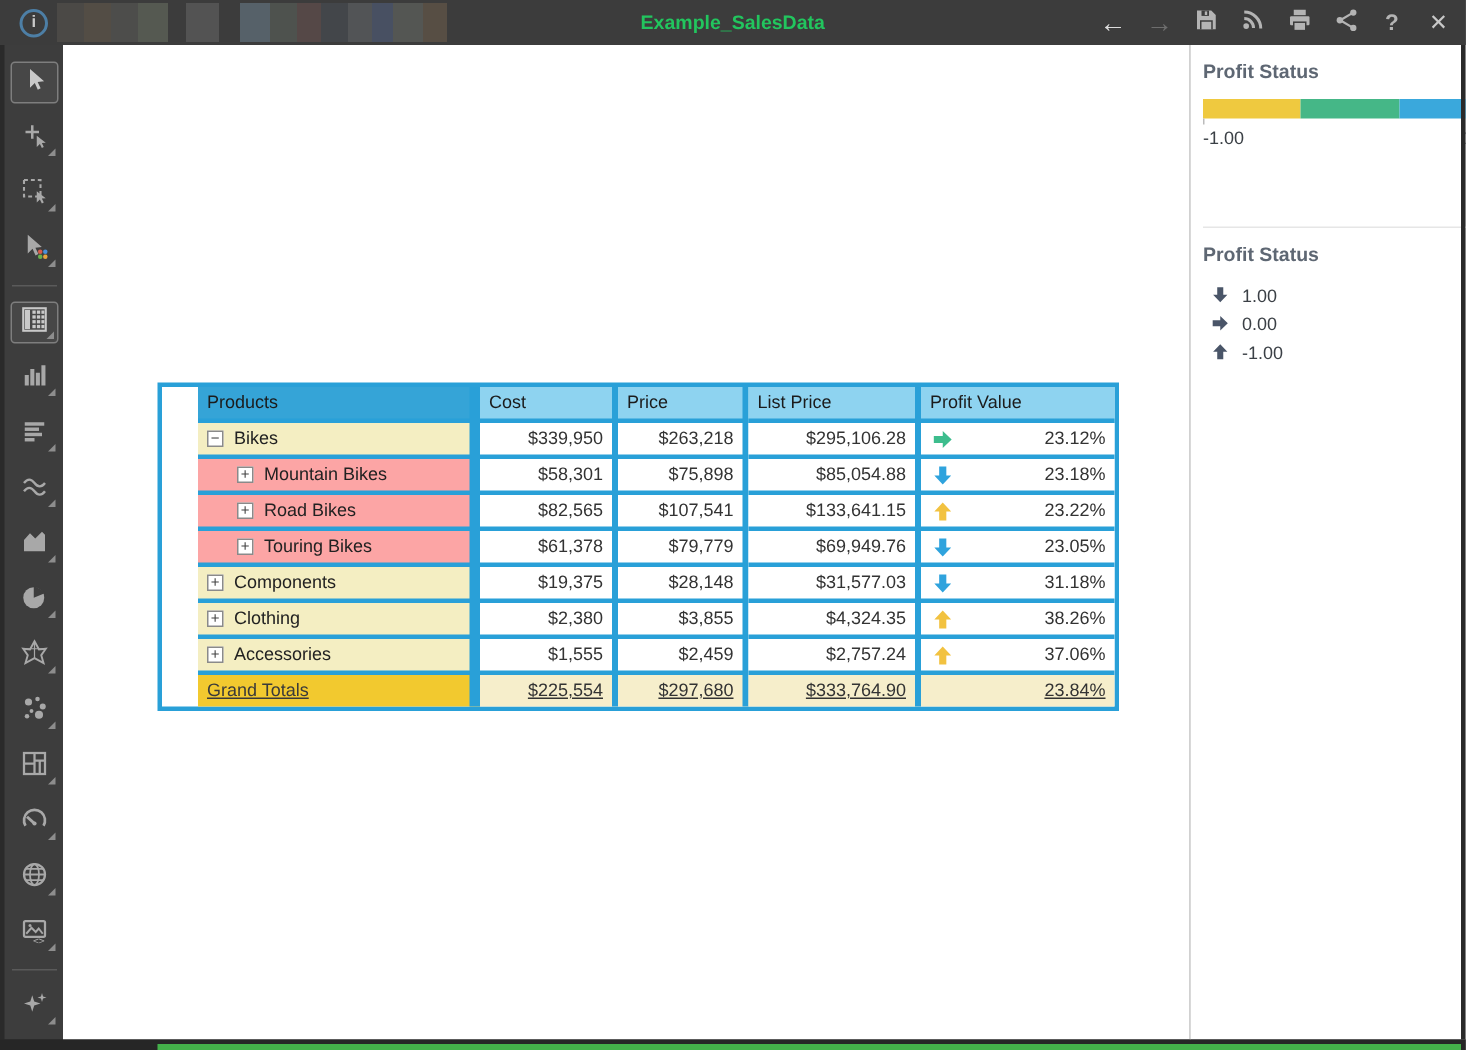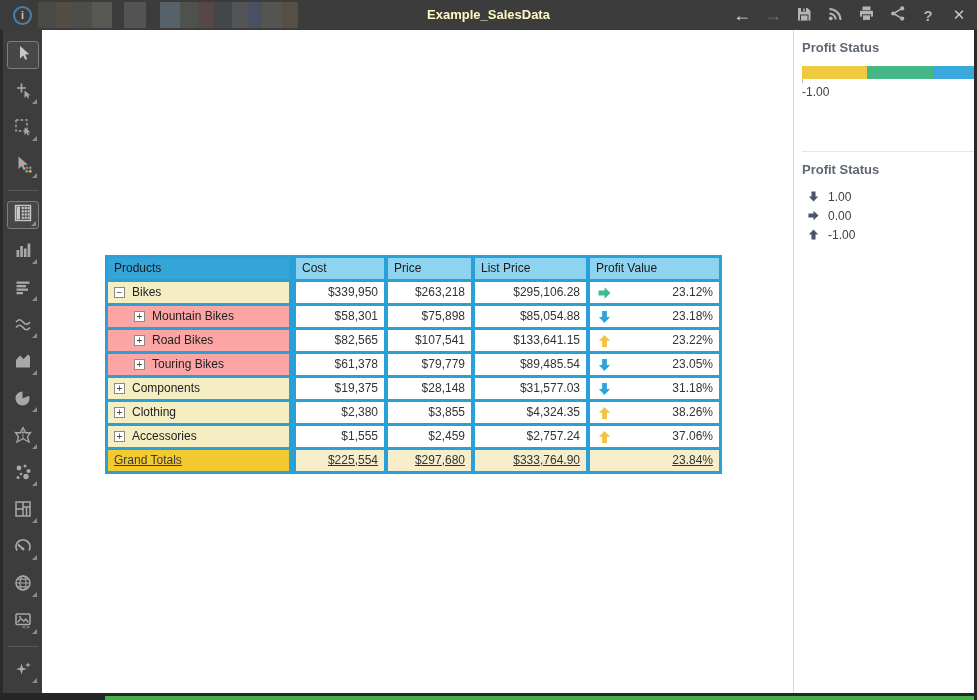--- a/index.html
+++ b/index.html
@@ -9,21 +9,21 @@
 
   
   .topbar { position:absolute; left:0; top:0; width:977px; height:30px;
     background:#3c3c3c; display:flex; align-items:center; }
   .info-btn { margin-left:13px; width:19px; height:19px; border:2px solid #4d7fa6;
     border-radius:50%; color:#c9c9c9; font-size:11px; font-weight:bold;
     display:flex; align-items:center; justify-content:center; flex:0 0 auto; }
   .redacted { display:flex; align-items:center; margin-left:6px; height:26px; }
   .rblock { height:26px; flex:0 0 auto; }
   .tb-title { position:absolute; left:50%; transform:translateX(-50%); top:0; height:30px;
-    line-height:30px; color:#fef9c3; font-size:13px; font-weight:bold; white-space:nowrap; }
+    line-height:30px; color:#22c55e; font-size:13px; font-weight:bold; white-space:nowrap; }
   .tb-actions { position:absolute; right:8px; top:0; height:30px; display:flex;
     align-items:center; gap:11px; }
   .tb-ic { width:20px; height:22px; display:flex; align-items:center; justify-content:center;
     color:#b4b4b4; font-size:15px; cursor:default; }
   .tb-ic.arrow { font-size:18px; color:#dcdcdc; }
   .tb-ic.dim { color:#6e6e6e; }
 
   
   .sidebar { position:absolute; left:0; top:30px; width:42px; height:663px;
     background:#3d3d3d; border-left:3px solid #2a2a2a; display:flex;
@@ -35,21 +35,21 @@
     border-left:5px solid transparent; border-bottom:5px solid #8d8d8d; }
   .sb-divider { width:30px; height:1px; background:#5a5a5a; margin:1px 0 10px 0; flex:0 0 auto; }
 
   
   .main { position:absolute; left:42px; top:30px; width:751px; height:663px; background:#ffffff; }
   .item-title { position:absolute; left:5px; top:7px; font-size:12px; color:#8b8b8b; }
 
   
   .grid-wrap { position:absolute; left:63px; top:225px; }
   table.grid { border-collapse:separate; border-spacing:0; table-layout:fixed; width:611px;
-    border:3px solid #29a0d8; font-size:12px; }
+    border:3px solid #29a0d8; font-size:12px;padding-left:24px; }
   .grid th, .grid td { height:21px; line-height:21px; padding:0 6px;
     border-right:4px solid #29a0d8; border-bottom:3px solid #29a0d8;
     overflow:hidden; white-space:nowrap; }
   .grid th:last-child, .grid td:last-child { border-right:0; }
   .grid tr:last-child td { border-bottom:0;text-decoration:underline; }
   .grid th.hprod, .grid td.pcell { border-right-width:7px; }
   .grid th { font-weight:normal; text-align:left; color:#1b1b1b; }
   .grid th.hprod { background:#35a4d7; }
   .grid th.hmeas { background:#8ed3f0; }
   .grid td { background:#ffffff; color:#333; }
@@ -352,21 +352,21 @@
               <td class="num">$107,541</td>
               <td class="num">$133,641.15</td>
               <td class="pv"><span class="pv-arrow"><svg width="13" height="13" viewBox="0 0 12 12">
                     <path d="M6 0.5 L11.2 6 L8.2 6 L8.2 11.5 L3.8 11.5 L3.8 6 L0.8 6 Z" fill="#f2c240" transform="rotate(0 6 6)"></path>
                   </svg></span><span class="pv-val">23.22%</span></td>
             </tr>
             <tr>
               <td class="pcell lvl1"><span class="expander">+</span><span>Touring Bikes</span></td>
               <td class="num">$61,378</td>
               <td class="num">$79,779</td>
-              <td class="num">$89,485.54</td>
+              <td class="num">$69,949.76</td>
               <td class="pv"><span class="pv-arrow"><svg width="13" height="13" viewBox="0 0 12 12">
                     <path d="M6 0.5 L11.2 6 L8.2 6 L8.2 11.5 L3.8 11.5 L3.8 6 L0.8 6 Z" fill="#2fa3dd" transform="rotate(180 6 6)"></path>
                   </svg></span><span class="pv-val">23.05%</span></td>
             </tr>
             <tr>
               <td class="pcell lvl0"><span class="expander">+</span><span>Components</span></td>
               <td class="num">$19,375</td>
               <td class="num">$28,148</td>
               <td class="num">$31,577.03</td>
               <td class="pv"><span class="pv-arrow"><svg width="13" height="13" viewBox="0 0 12 12">

